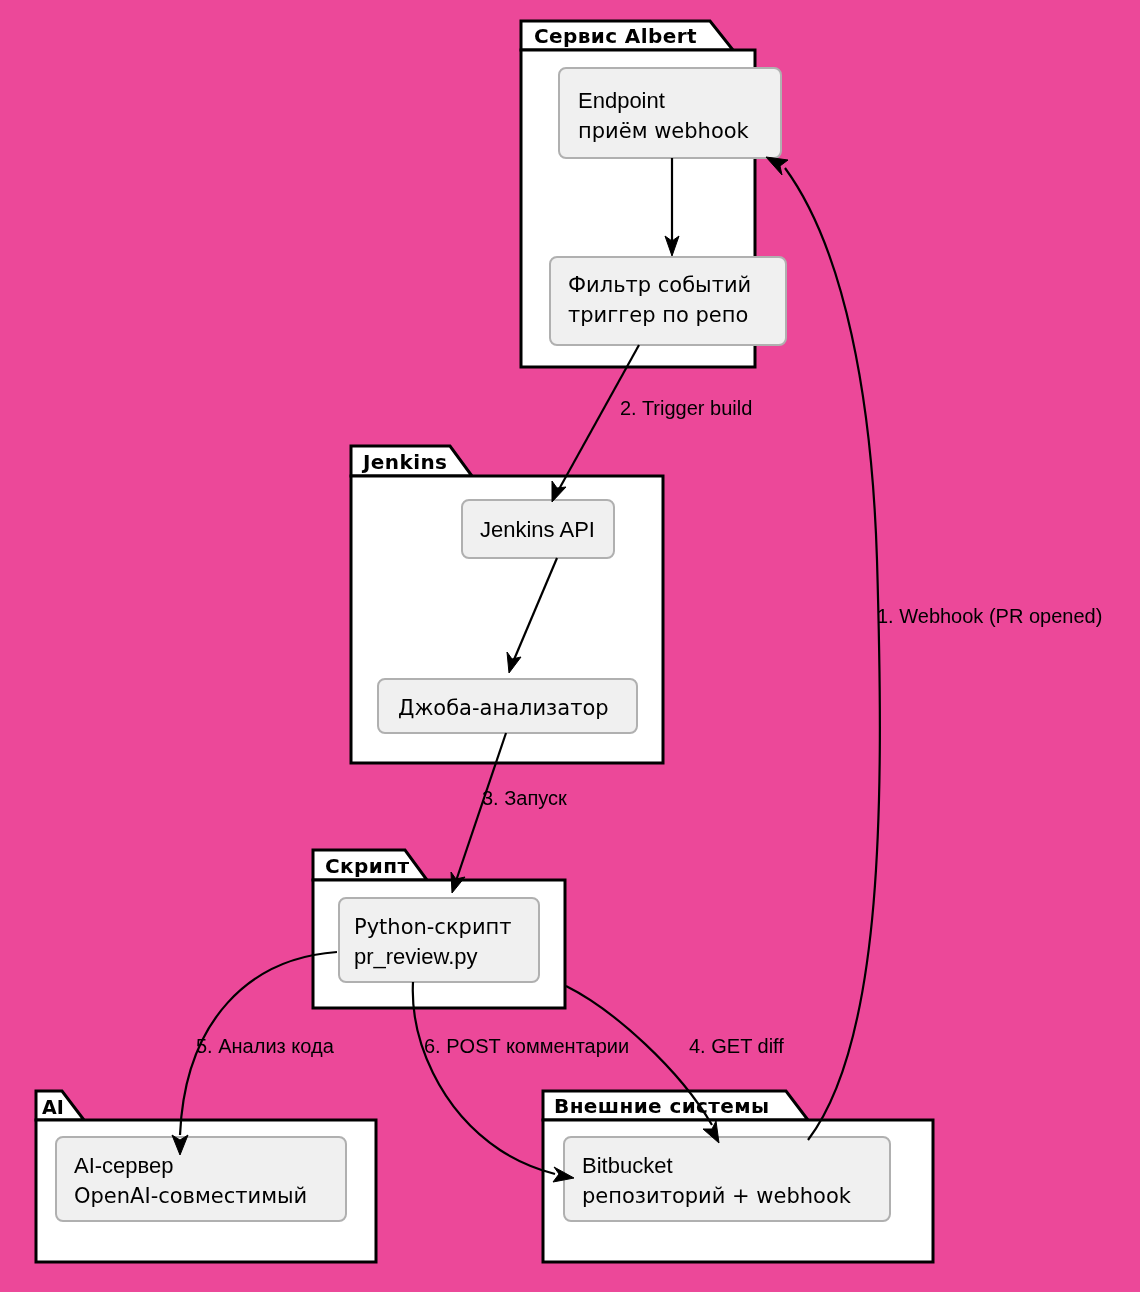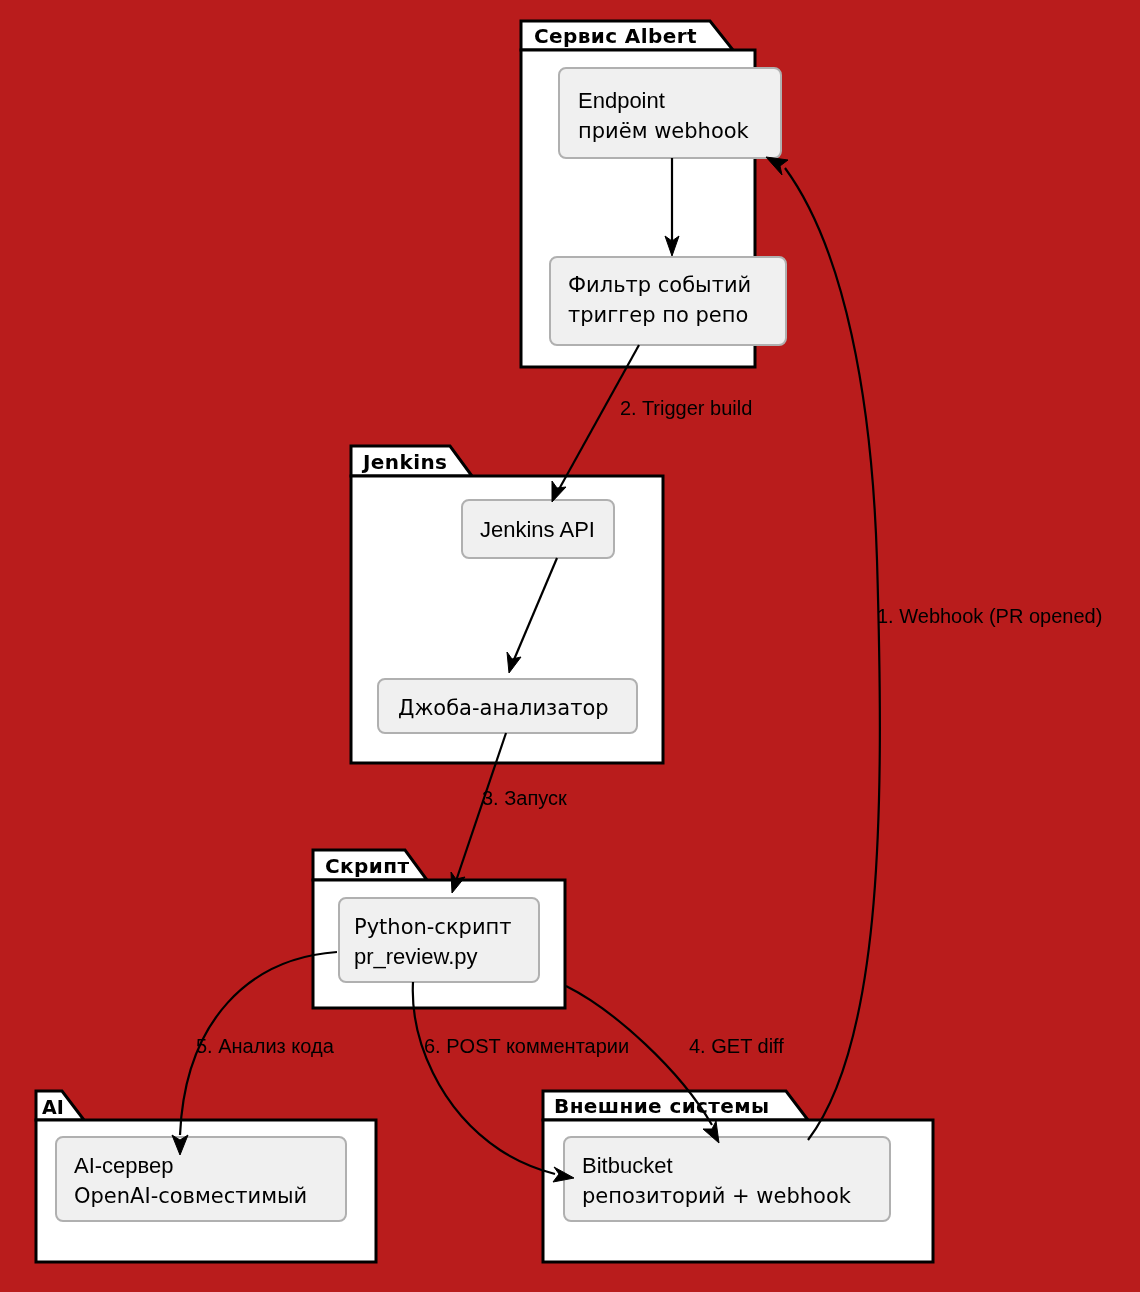--- a/index.html
+++ b/index.html
@@ -8,21 +8,21 @@
     padding: 0;
     background: #ffffff;
   }
   body {
     font-family: "Liberation Sans", sans-serif;
   }
   #diagram-root {
     position: relative;
     width: 1140px;
     height: 1292px;
-    background: #b91c1c;
+    background: #ec4899;
     overflow: hidden;
   }
   #diagram-svg {
     position: absolute;
     left: 0;
     top: 0;
     width: 1140px;
     height: 1292px;
   }
   .pkg-title {

